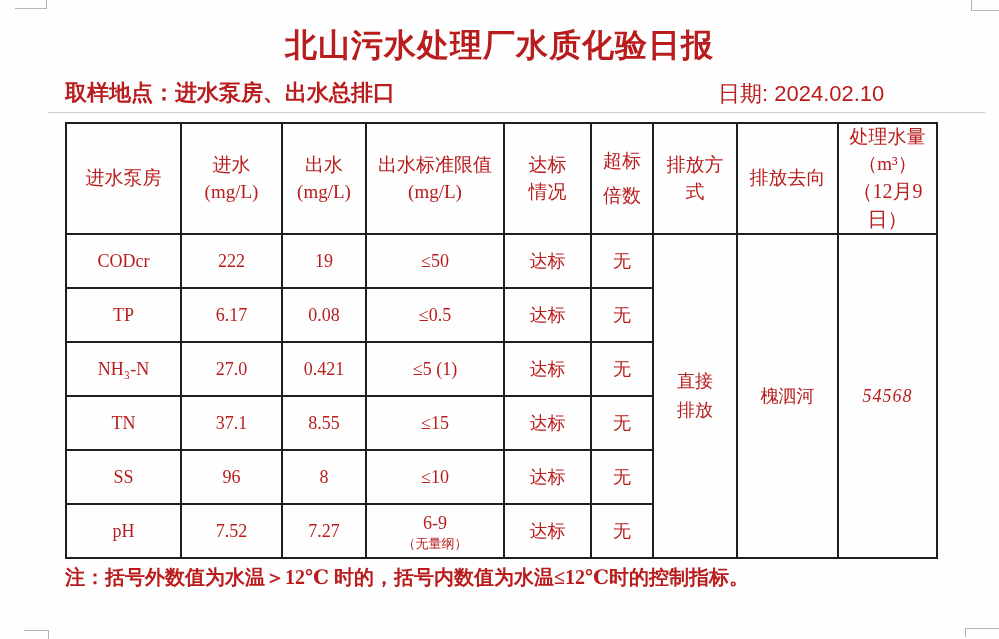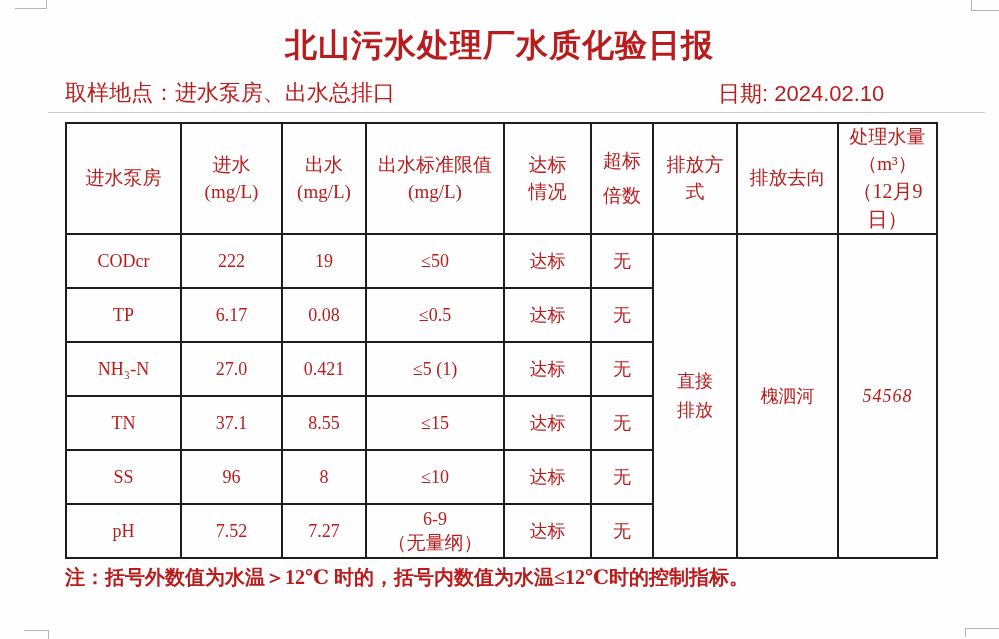--- a/index.html
+++ b/index.html
@@ -44,21 +44,21 @@
     text-align: center;
     font-size: 32px;
     font-weight: 700;
     letter-spacing: 1px;
   }
   .sampling {
     position: absolute;
     left: 65px;
     top: 78px;
     font-size: 22px;
-    font-weight: 400;
+    font-weight: 700;
   }
   .date {
     position: absolute;
     left: 718px;
     top: 79px;
     font-size: 22px;
     font-weight: 400;
     font-family: "Liberation Sans", "DejaVu Sans", sans-serif;
   }
 
@@ -80,21 +80,21 @@
     font-size: 18px;
     line-height: 1.4;
   }
   table.report thead th { height: 102px; font-size: 19px; }
   table.report tbody td { height: 52px; }
 
   .hline { display: block; }
   .hline-small { display: block; font-size: 20px; }
   .gap-lines .hline { line-height: 1.8; }
 
-  .cell-limit-sub { display: block; font-size: 19px; line-height: 1.2; }
+  .cell-limit-sub { display: block; font-size: 13px; line-height: 1.2; }
   td.limit-ph { font-size: 17px; line-height: 1.2; }
 
   td.mode-cell span { display: block; line-height: 1.5; }
   td.mode-cell .mode-l1 { margin-bottom: 2px; }
   td.volume-cell { font-size: 30px; letter-spacing: 1px; font-style: italic; }
   td.exceed-cell { font-size: 20px; }
 
   .footnote {
     position: absolute;
     left: 65px;

